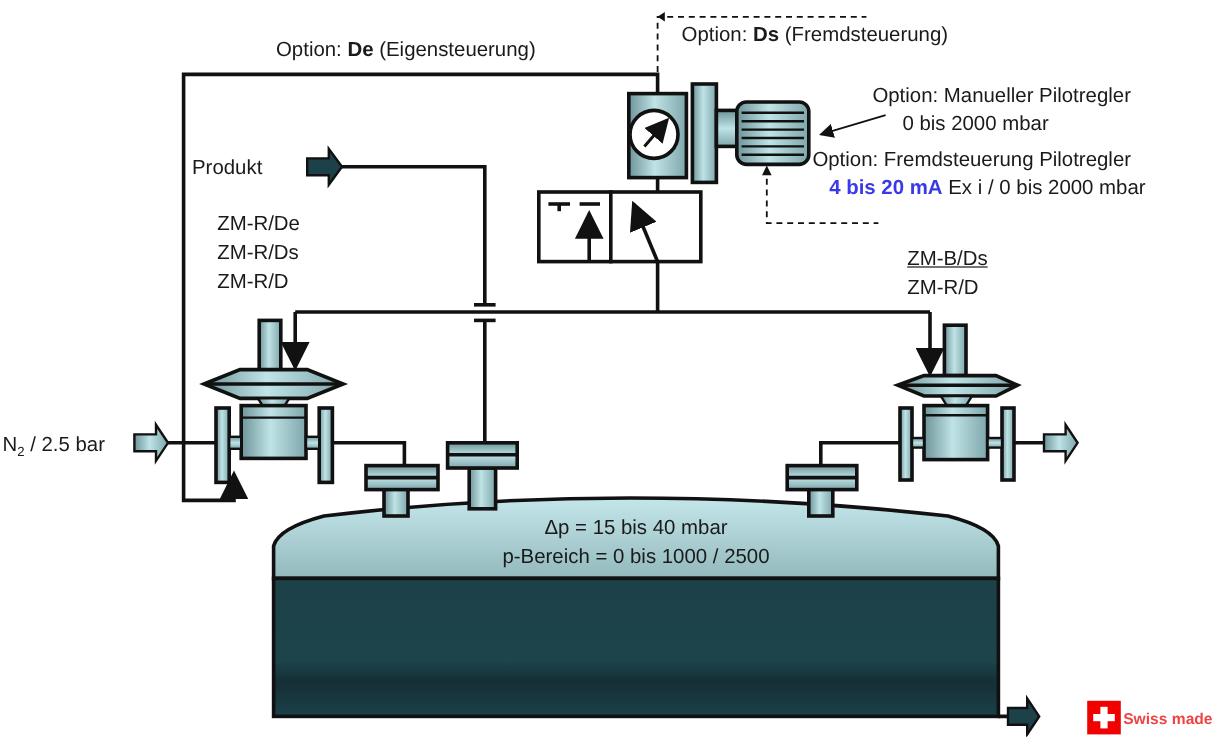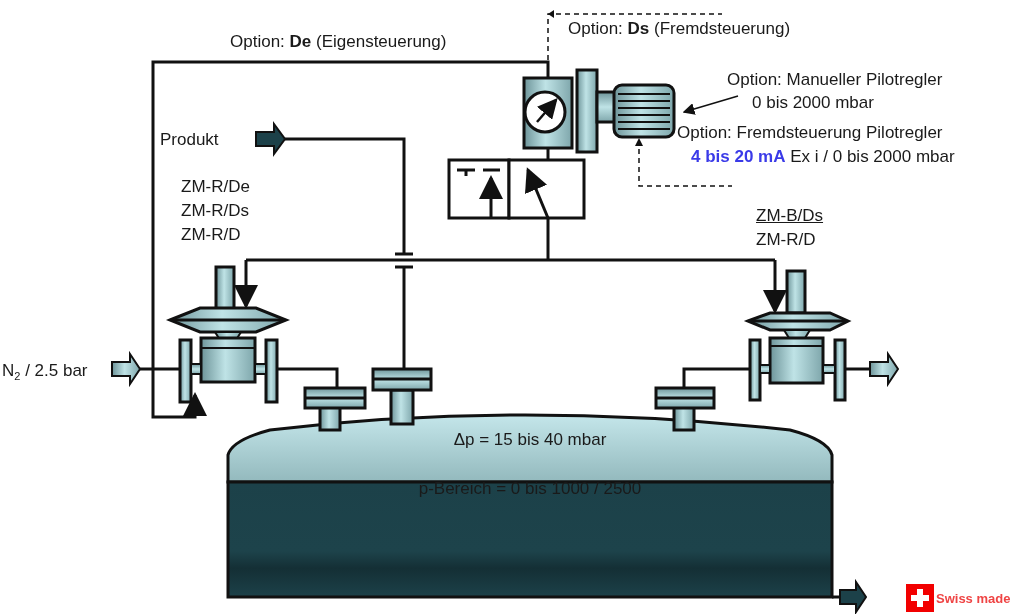--- a/index.html
+++ b/index.html
@@ -181,18 +181,18 @@
 <div class="lbl" style="left:160px; top:130px;">Produkt</div>
 <div class="lbl" style="left:181px; top:177px;">ZM-R/De</div>
 <div class="lbl" style="left:181px; top:201px;">ZM-R/Ds</div>
 <div class="lbl" style="left:181px; top:225px;">ZM-R/D</div>
 <div class="lbl" style="left:756px; top:206px;text-decoration:underline;">ZM-B/Ds</div>
 <div class="lbl" style="left:756px; top:230px;">ZM-R/D</div>
 <div class="lbl" style="left:2px; top:361px;">
   <span>N</span><sub style="font-size:11px;">2</sub><span> / 2.5 bar</span>
 </div>
 <div class="lbl center" style="left:330px; top:430px; width:400px;">Δp = 15 bis 40 mbar</div>
-<div class="lbl center" style="left:330px; top:454px; width:400px;margin-top:25px;">p-Bereich = 0 bis 1000 / 2500</div>
+<div class="lbl center" style="left:330px; top:454px; width:400px;">p-Bereich = 0 bis 1000 / 2500</div>
 
 <div class="swiss">
   <div class="swiss-flag"></div>
   <span class="swiss-text">Swiss made</span>
 </div>
 
 </body></html>

